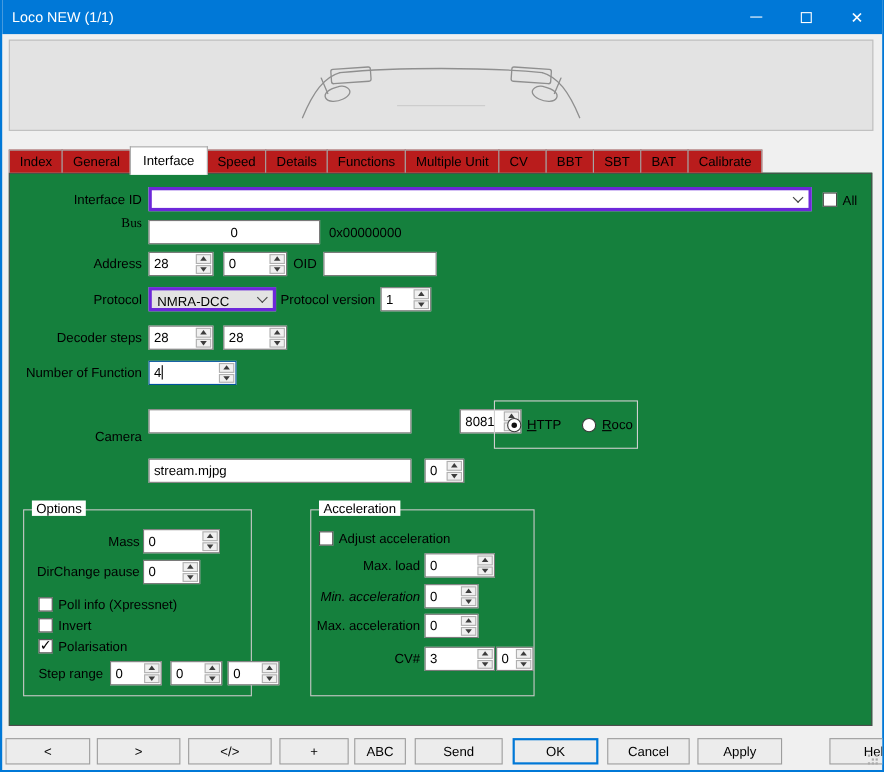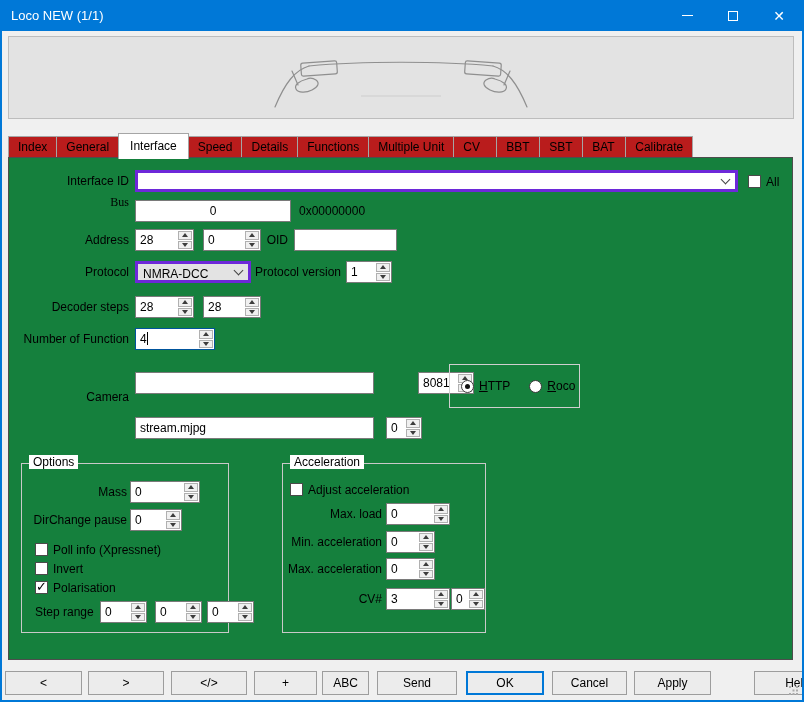--- a/index.html
+++ b/index.html
@@ -345,21 +345,21 @@
         <div class="val">0</div>
       <div class="btns">
             <div class="sb">
               <span class="tri-up"></span>
             </div>
             <div class="sb">
               <span class="tri-down"></span>
             </div>
           </div>
         </div>
-      <div class="lbl r" style="left:0;width:99px;top:67px;">Min. acceleration</div>
+      <div class="lbl r" style="left:0;width:99px;top:67px;font-style:italic;">Min. acceleration</div>
       <div class="spin" style="left:103px;top:67px;width:49px;">
         <div class="val">0</div>
       <div class="btns">
             <div class="sb">
               <span class="tri-up"></span>
             </div>
             <div class="sb">
               <span class="tri-down"></span>
             </div>
           </div>

